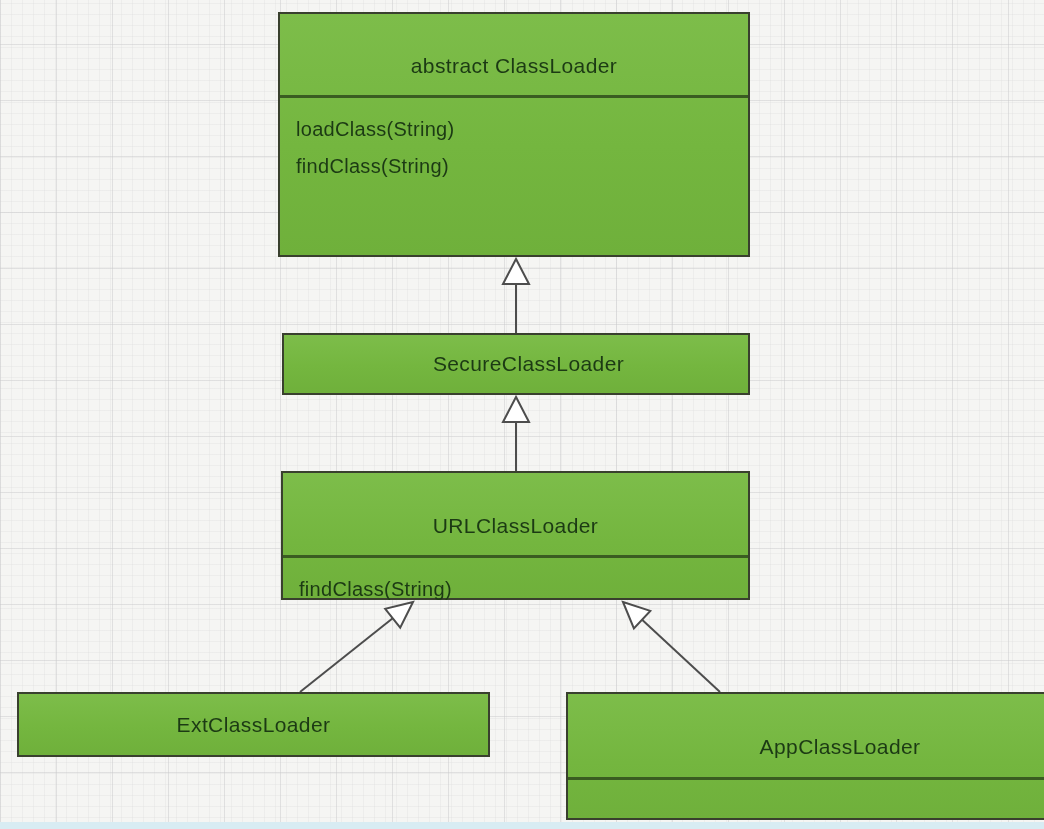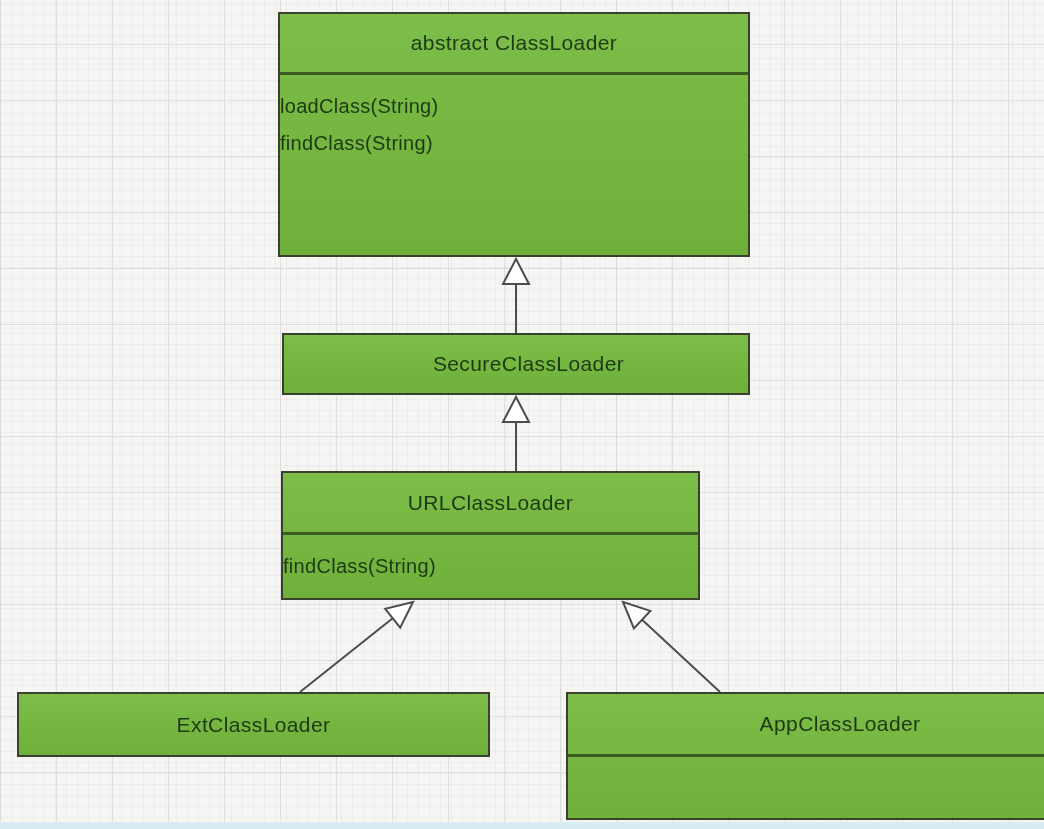--- a/index.html
+++ b/index.html
@@ -35,37 +35,37 @@
 
   .class-header {
     display: flex;
     align-items: center;
     justify-content: center;
     font-size: 21px;
     letter-spacing: 0.4px;
     color: #1c3a14;
   }
 
-  .class-header.with-sep { border-bottom: 3px solid #3a5c21; }
+  .class-header.with-sep { border-bottom: 3px solid #3a5c21; margin-top: 23px; }
 
   .method-list {
-    padding: 13px 10px 0 0;
+    padding: 13px 10px 0 16px;
     font-size: 20px;
     letter-spacing: 0.3px;
   }
   .method-item { line-height: 37px; white-space: nowrap; }
 
   
   #box-classloader       { left: 278px; top: 12px;  width: 472px; height: 245px; }
   #box-classloader .class-header { height: 61px; }
 
   #box-secureclassloader { left: 282px; top: 333px; width: 468px; height: 62px; }
   #box-secureclassloader .class-header { height: 100%; padding-left: 25px; }
 
-  #box-urlclassloader    { left: 281px; top: 471px; width: 419px; height: 129px; }
+  #box-urlclassloader    { left: 281px; top: 471px; width: 469px; height: 129px; }
   #box-urlclassloader .class-header { height: 62px; }
 
   #box-extclassloader    { left: 17px;  top: 692px; width: 473px; height: 65px; }
   #box-extclassloader .class-header { height: 100%; }
 
   #box-appclassloader    { left: 566px; top: 692px; width: 548px; height: 128px; }
   #box-appclassloader .class-header { height: 63px; }
 
   .bottom-strip {
     position: absolute;

